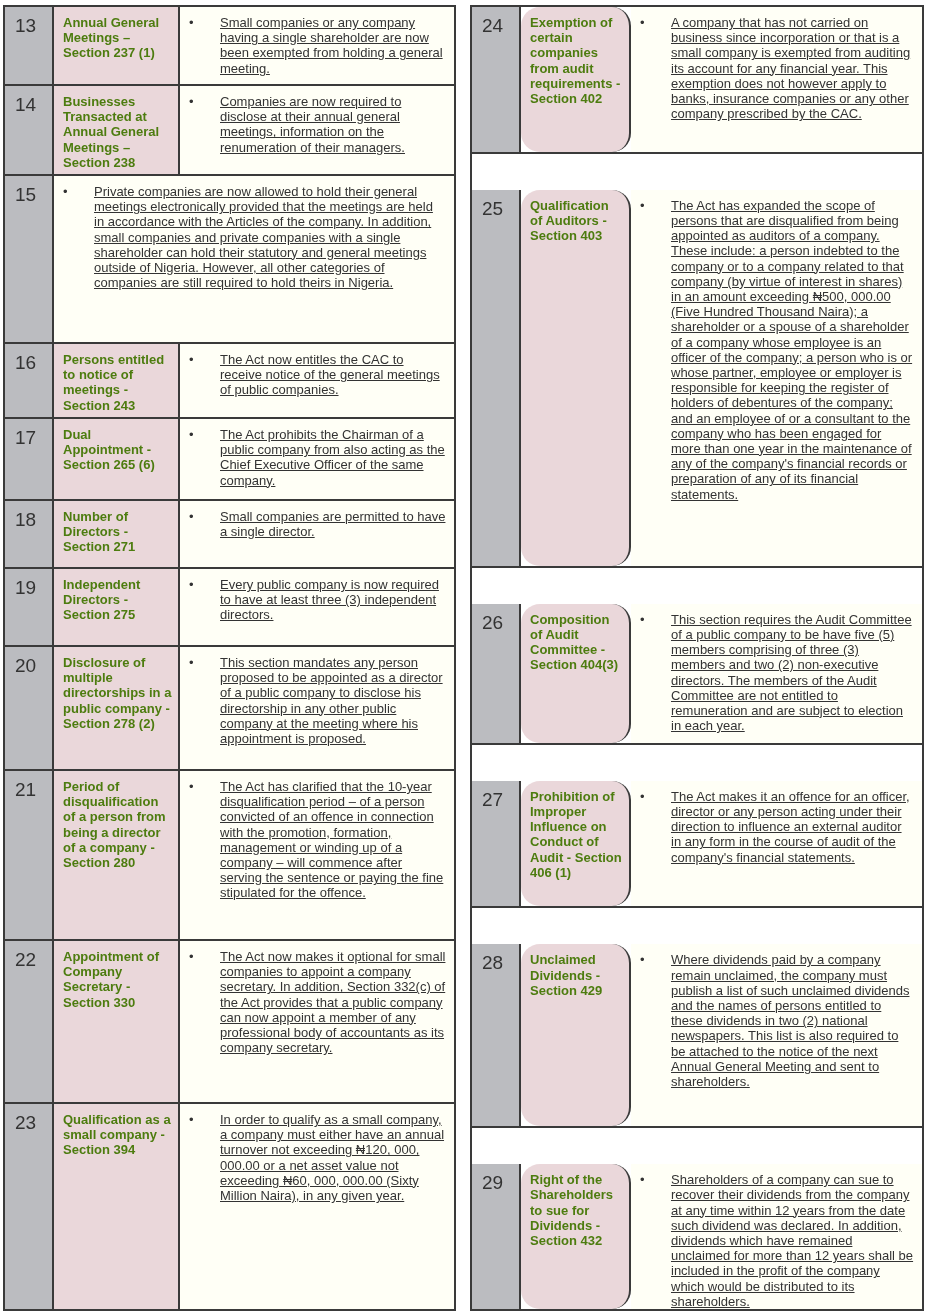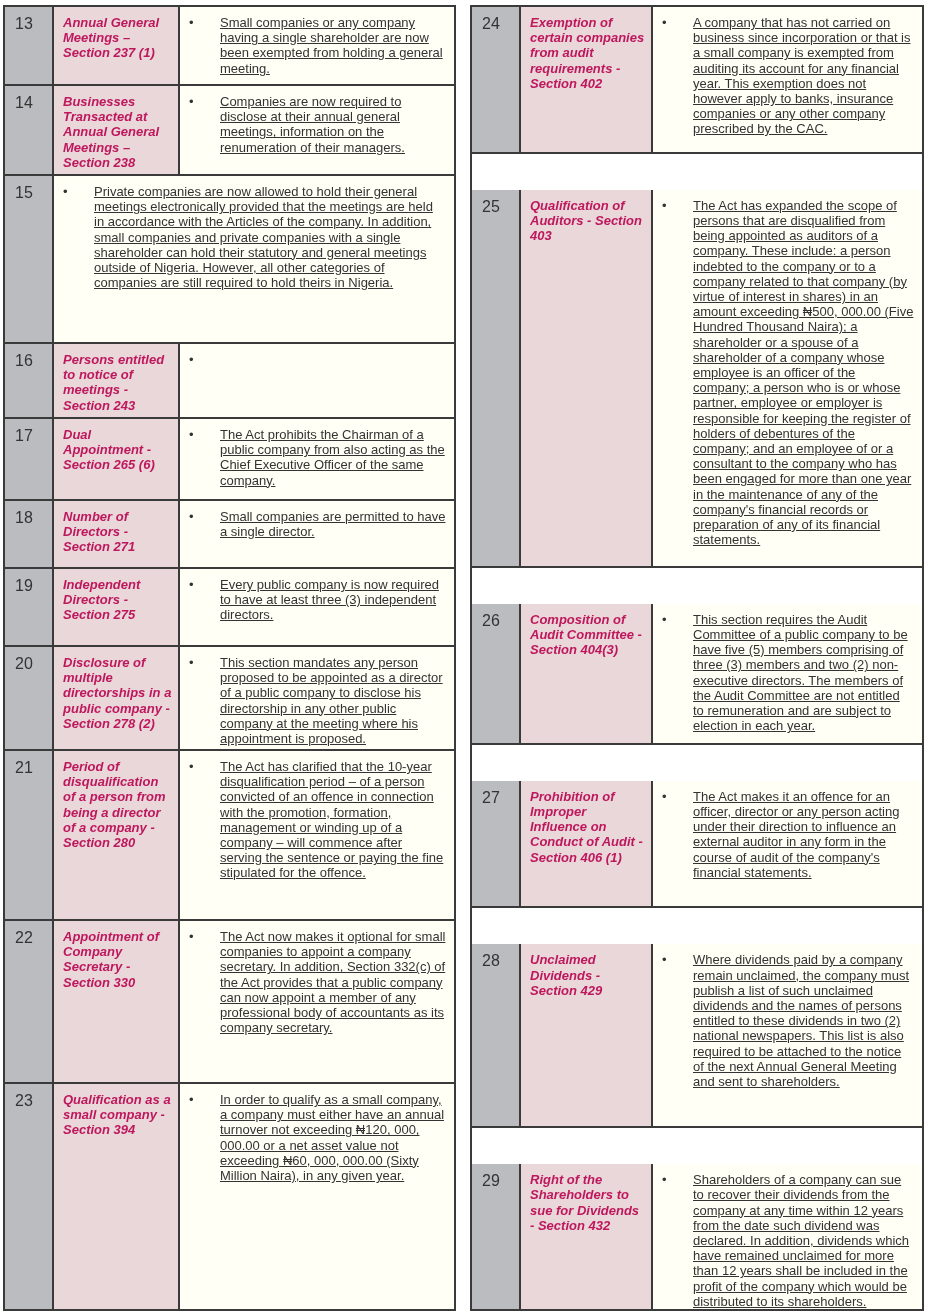--- a/index.html
+++ b/index.html
@@ -5,28 +5,28 @@
   html, body { margin: 0; padding: 0; background: #ffffff; }
   body { width: 928px; height: 1314px; position: relative; overflow: hidden;
          font-family: "Liberation Sans", sans-serif; color: #2b2b2b; }
   .tbl { position: absolute; top: 5px; border: 2px solid #3a3a3a; box-sizing: border-box;
          display: flex; flex-direction: column; }
   .tbl.left { left: 3px; width: 453px; height: 1306px; }
   .tbl.right { left: 470px; width: 454px; height: 1306px; gap: 36px; }
   .row { display: flex; border-bottom: 2px solid #3a3a3a; box-sizing: border-box; }
   .row:last-child { border-bottom: none; flex: 1; }
   .num { background: #bbbcc0; border-right: 2px solid #3a3a3a; box-sizing: border-box;
-         font-size: 16px; padding: 8px 0 0 10px; color: #333; }
+         font-size: 19px; padding: 8px 0 0 10px; color: #333; }
   .title { background: #ead7da; border-right: 2px solid #3a3a3a; box-sizing: border-box;
-           font-size: 13px; font-weight: bold; line-height: 15.2px; padding: 8px 6px 0 9px; color: #be185d; font-style: italic; }
+           font-size: 13px; font-weight: bold; line-height: 15.2px; padding: 8px 6px 0 9px; color: #4d7c0f; }
   .desc { background: #fffff6; box-sizing: border-box; font-size: 13px; line-height: 15.2px;
           padding: 8px 8px 0 0; display: flex; flex: 1; color: #333; }
   .bullet { width: 40px; flex: none; padding-left: 9px; box-sizing: border-box; }
   .left .num { width: 49px; } .left .title { width: 126px; }
-  .right .num { width: 49px; } .right .title { width: 132px; }
+  .right .num { width: 49px; } .right .title { width: 110px; border-radius: 19px; }
   .text { flex: 1; text-decoration: underline; }
 </style>
 </head>
 <body>
 
 <div class="tbl left">
   <div class="row" style="height:79px">
     <div class="num">13</div>
     <div class="title">Annual General Meetings – Section 237 (1)</div>
     <div class="desc">
@@ -47,20 +47,21 @@
     <div class="desc">
         <span class="bullet">•</span>
         <span class="text">Private companies are now allowed to hold their general meetings electronically provided that the meetings are held in accordance with the Articles of the company. In addition, small companies and private companies with a single shareholder can hold their statutory and general meetings outside of Nigeria. However, all other categories of companies are still required to hold theirs in Nigeria.</span>
       </div>
   </div>
   <div class="row" style="height:75px">
     <div class="num">16</div>
     <div class="title">Persons entitled to notice of meetings - Section 243</div>
     <div class="desc">
         <span class="bullet">•</span>
+        <span class="text">The Act now entitles the CAC to receive notice of the general meetings of public companies.</span>
       </div>
   </div>
   <div class="row" style="height:82px">
     <div class="num">17</div>
     <div class="title">Dual Appointment - Section 265 (6)</div>
     <div class="desc">
         <span class="bullet">•</span>
         <span class="text">The Act prohibits the Chairman of a public company from also acting as the Chief Executive Officer of the same company.</span>
       </div>
   </div>
@@ -73,21 +74,21 @@
       </div>
   </div>
   <div class="row" style="height:78px">
     <div class="num">19</div>
     <div class="title">Independent Directors - Section 275</div>
     <div class="desc">
         <span class="bullet">•</span>
         <span class="text">Every public company is now required to have at least three (3) independent directors.</span>
       </div>
   </div>
-  <div class="row" style="height:104px">
+  <div class="row" style="height:124px">
     <div class="num">20</div>
     <div class="title">Disclosure of multiple directorships in a public company - Section 278 (2)</div>
     <div class="desc">
         <span class="bullet">•</span>
         <span class="text">This section mandates any person proposed to be appointed as a director of a public company to disclose his directorship in any other public company at the meeting where his appointment is proposed.</span>
       </div>
   </div>
   <div class="row" style="height:170px">
     <div class="num">21</div>
     <div class="title">Period of disqualification of a person from being a director of a company - Section 280</div>

